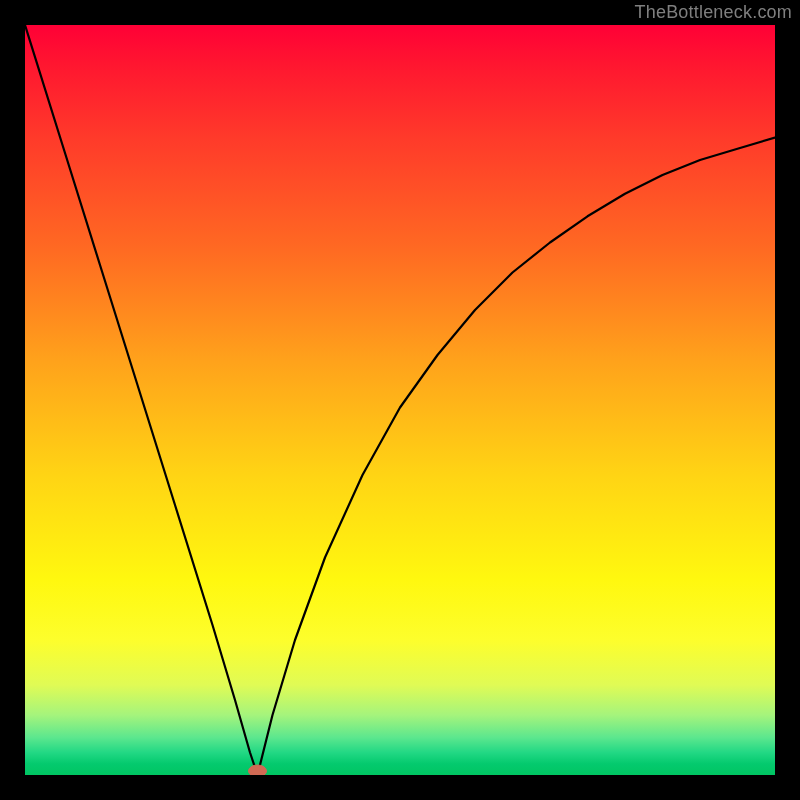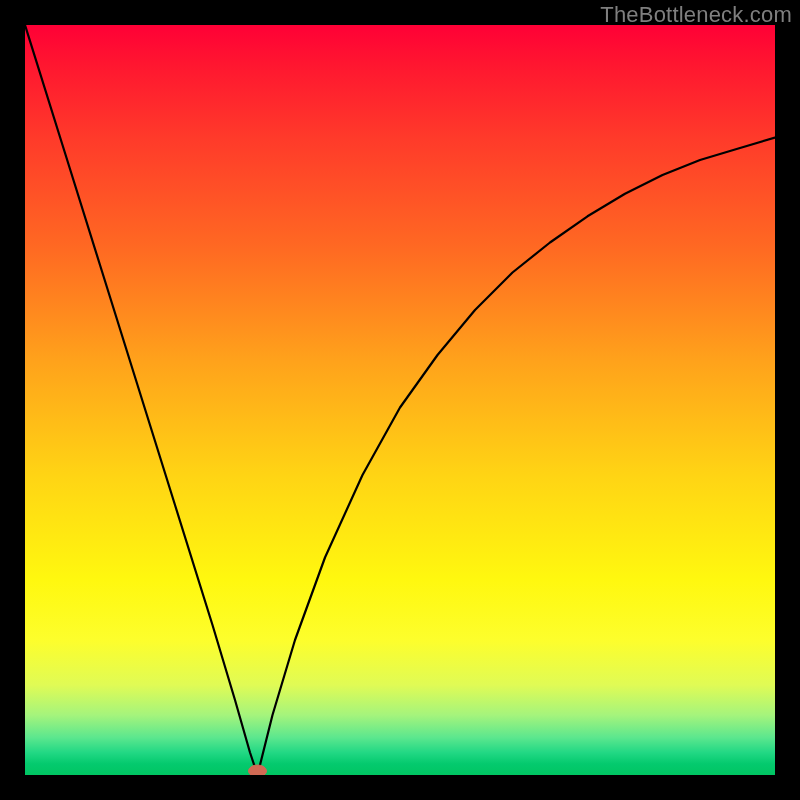--- a/index.html
+++ b/index.html
@@ -58,21 +58,21 @@
   }
   .marker {
     fill: #d06a54;
     stroke: #d06a54;
   }
   .watermark {
     position: absolute;
     top: 2px;
     right: 8px;
     color: #7f7f7f;
-    font-size: 22px;
+    font-size: 18px;
     font-weight: 500;
     letter-spacing: 0.2px;
   }
 </style>
 </head>
 <body>
 
 <div class="frame">
   <div class="plot">
     <svg class="curve-svg" viewBox="0 0 750 750" preserveAspectRatio="none">

